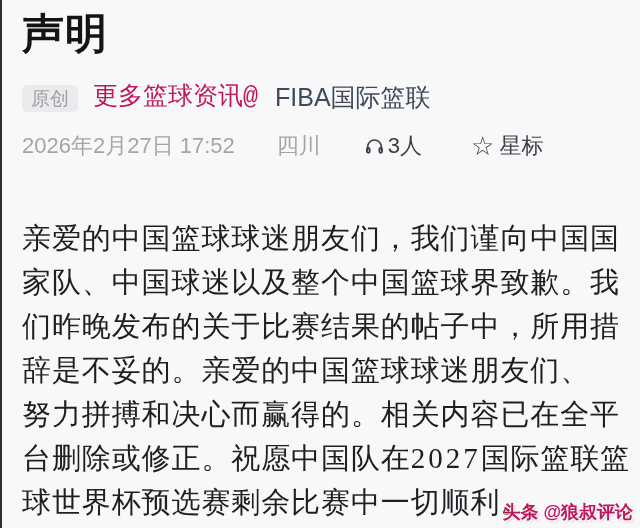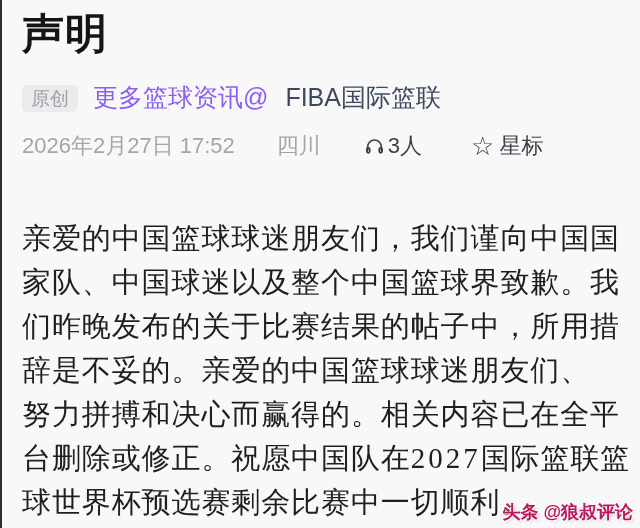--- a/index.html
+++ b/index.html
@@ -21,21 +21,21 @@
     color:#141414;letter-spacing:1px;
   }
   .meta1{
     margin-top:25px;display:flex;align-items:flex-end;
     font-size:25px;line-height:29px;
   }
   .origin-badge{
     background:#ebebed;color:#9da0a6;font-size:19px;line-height:21px;
     padding:3px 9px;border-radius:5px;margin-right:15px;flex:none;
   }
-  .author-name{color:#8b5cf6;}
+  .author-name{color:#be185d;font-family:Liberation Mono, monospace;}
   .mention{color:#3e4a5c;margin-left:17px;}
   .meta2{
     margin-top:19px;display:flex;align-items:center;
     font-size:22px;line-height:30px;color:#a4a5aa;gap:27px;
   }
   .location{margin-left:15px;}
   .listen-btn{margin-left:16px;display:flex;align-items:center;color:#3b4048;}
   .listen-btn svg{margin-right:3px;display:block;}
   .star-btn{margin-left:22px;display:flex;align-items:center;color:#3b4048;}
   .star-glyph{font-size:26px;line-height:1;margin-right:5px;color:#3b4048;}

